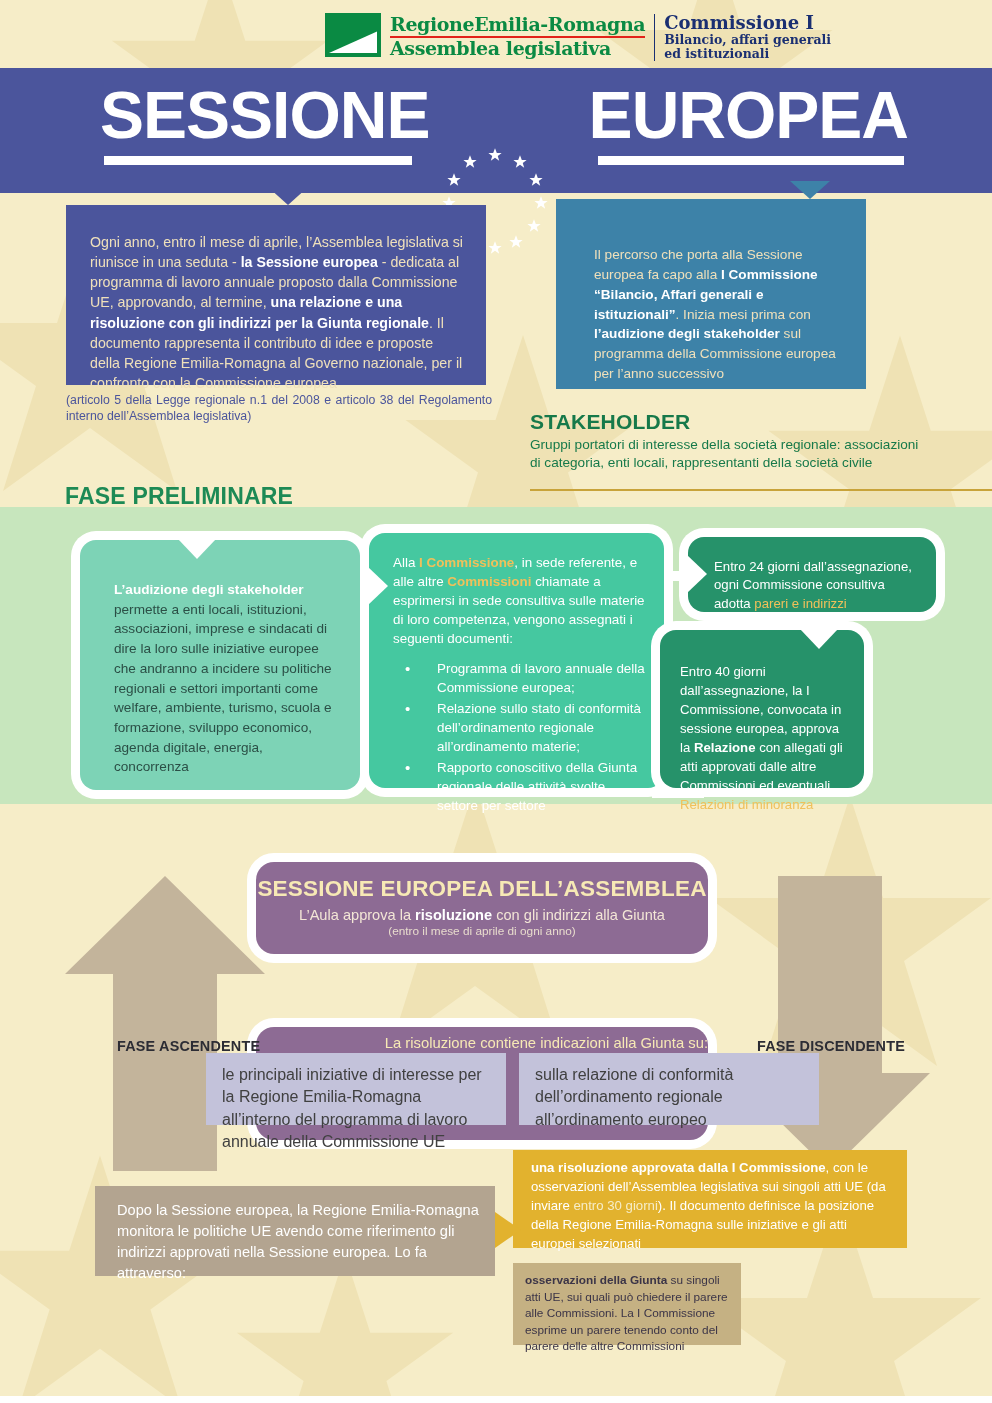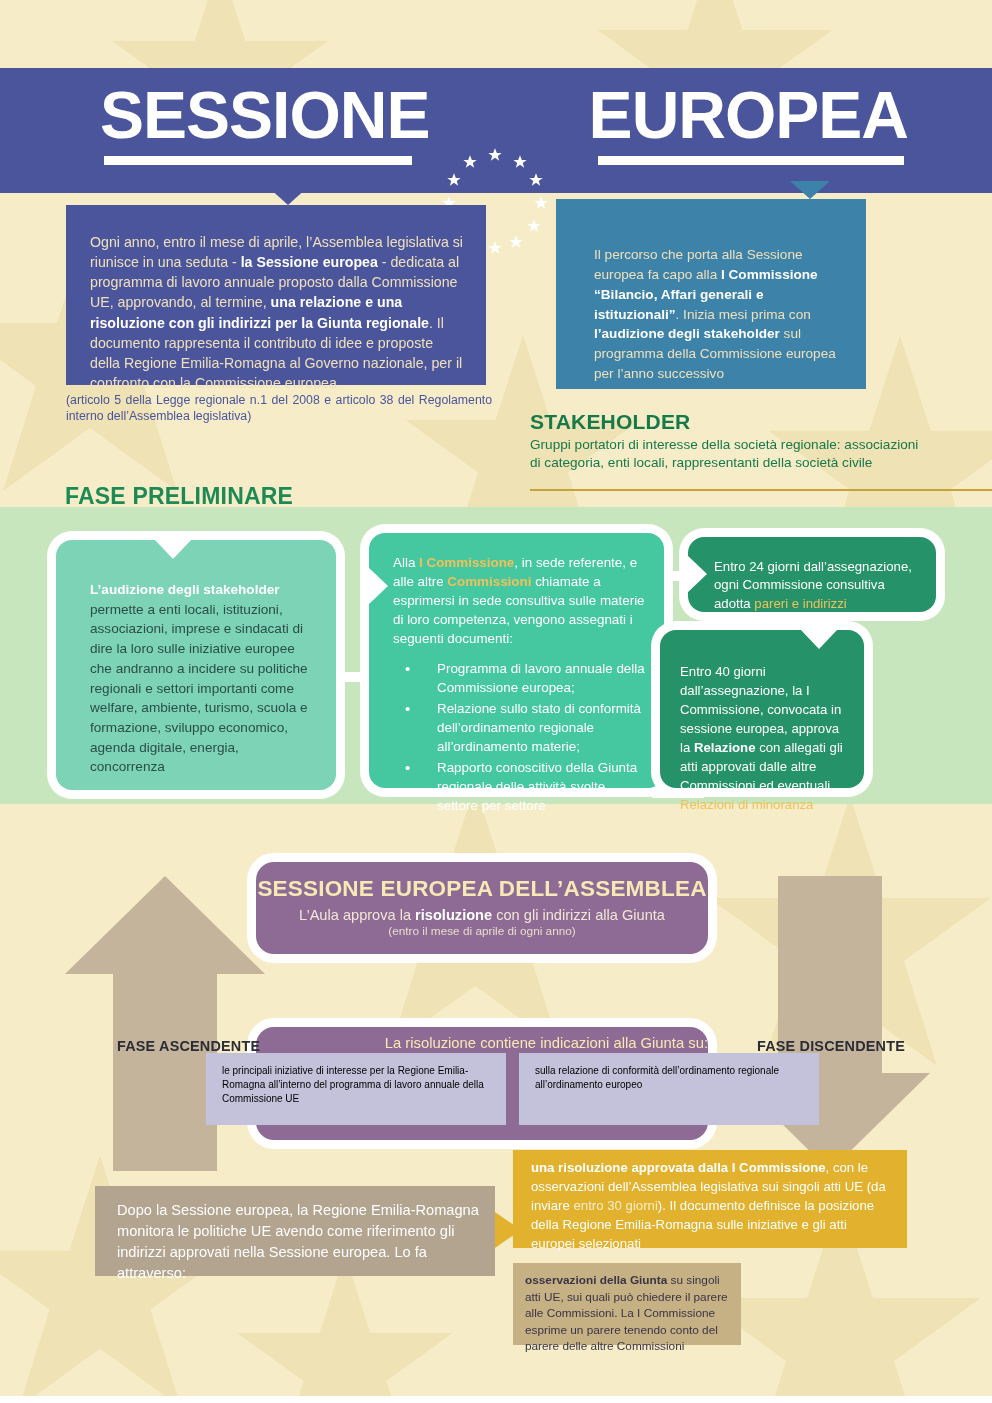--- a/index.html
+++ b/index.html
@@ -150,21 +150,21 @@
 
   .gbox {
     position:absolute; border-radius:16px;
     font-family:"Liberation Sans", sans-serif;
     box-shadow: 0 0 0 9px #ffffff;
   }
   .gbox .gnotch {
     position:absolute; width:0; height:0;
   }
   #g1 {
-    left:56px; top:540px; width:280px; height:250px;
+    left:80px; top:540px; width:280px; height:250px;
     background:#7dd3b6; color:#2b4f46; font-size:13.6px; line-height:1.45;
     padding:40px 26px 16px 34px;
   }
   #g1 b { color:#ffffff; font-weight:bold; }
   #g1 .gnotch {
     left:98px; top:-1px;
     border-left:19px solid transparent; border-right:19px solid transparent;
     border-top:20px solid #ffffff;
   }
   #g2 {
@@ -228,22 +228,22 @@
   #pbox2 {
     position:absolute; left:256px; top:1027px; width:452px; height:113px;
     background:#8d6b94; border-radius:18px; box-shadow:0 0 0 9px #ffffff;
     font-family:"Liberation Sans", sans-serif;
   }
   #pbox2 .p2h {
     text-align:right; font-size:14.8px; color:#f7e9b5; padding-top:8px;
   }
   .lavbox {
     position:absolute; background:#c3c2da;
-    font-family:"Liberation Sans", sans-serif; font-size:10px;
-    color:#000000; line-height:1.4; padding:11px 14px 4px 16px;
+    font-family:"Liberation Sans", sans-serif; font-size:16px;
+    color:#404040; line-height:1.4; padding:11px 14px 4px 16px;
   }
   #lav1 { left:206px; top:1053px; width:300px; height:72px; }
   #lav2 { left:519px; top:1053px; width:300px; height:72px; }
 
   .fase-lbl {
     position:absolute; font-family:"Liberation Sans", sans-serif;
     font-weight:bold; font-size:14.4px; color:#2c2c34; letter-spacing:0.2px;
   }
   #fase-asc { left:117px; top:1038px; }
   #fase-dis { left:757px; top:1038px; }
@@ -333,20 +333,36 @@
       </svg>
   </div>
 
   <svg style="position:absolute;left:65px;top:876px;" width="200" height="295" viewBox="0 0 200 295">
     <polygon points="100,0 200,98 152,98 152,295 48,295 48,98 0,98" fill="#c3b49b"></polygon>
   </svg>
   <svg style="position:absolute;left:730px;top:876px;" width="200" height="295" viewBox="0 0 200 295">
     <polygon points="100,295 200,197 152,197 152,0 48,0 48,197 0,197" fill="#c3b49b"></polygon>
   </svg>
 
+  <div id="logobar">
+    <div class="logo-wrap">
+      <div class="logo-mark"></div>
+      <div class="logo-text">
+        <div class="logo-l1">RegioneEmilia-Romagna</div>
+        <div class="logo-rule"></div>
+        <div class="logo-l2">Assemblea legislativa</div>
+      </div>
+      <div class="logo-sep"></div>
+      <div class="logo-right">
+        <div class="logo-c1">Commissione I</div>
+        <div class="logo-c2">Bilancio, affari generali</div>
+        <div class="logo-c2">ed istituzionali</div>
+      </div>
+    </div>
+  </div>
 
   <div id="titleband">
     <div class="bigtitle" id="t-sessione">SESSIONE</div>
     <div class="bigtitle" id="t-europea">EUROPEA</div>
     <div class="title-rule" id="rule-left"></div>
     <div class="title-rule" id="rule-right"></div>
     <svg id="eu-circle" viewBox="0 0 130 110">
       <g fill="#ffffff">
         <g transform="translate(65,9) scale(0.95)">
             <polygon points="0,-7 1.9,-2.2 7,-2.2 2.9,1 4.4,6 0,3 -4.4,6 -2.9,1 -7,-2.2 -1.9,-2.2"></polygon>

